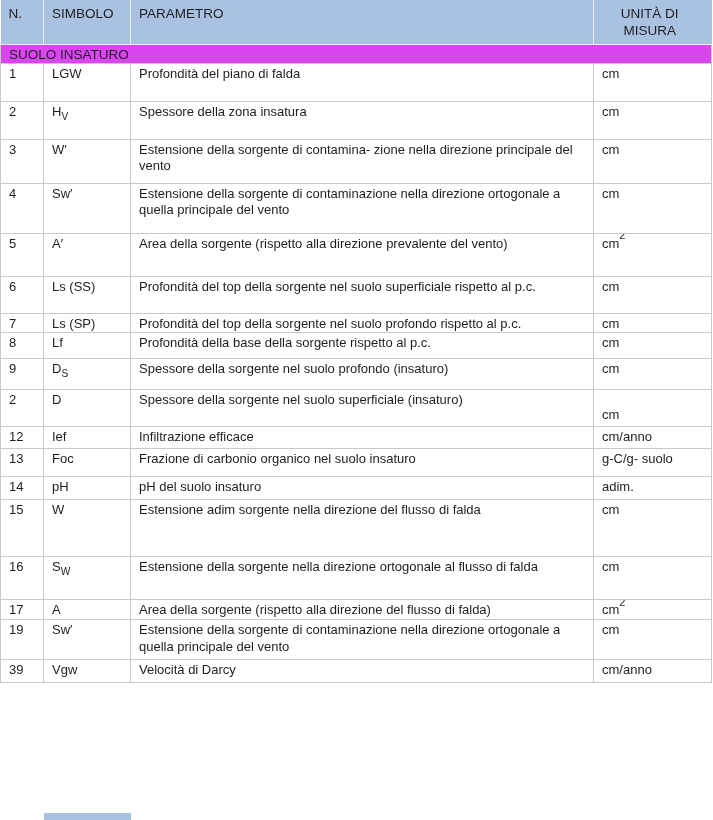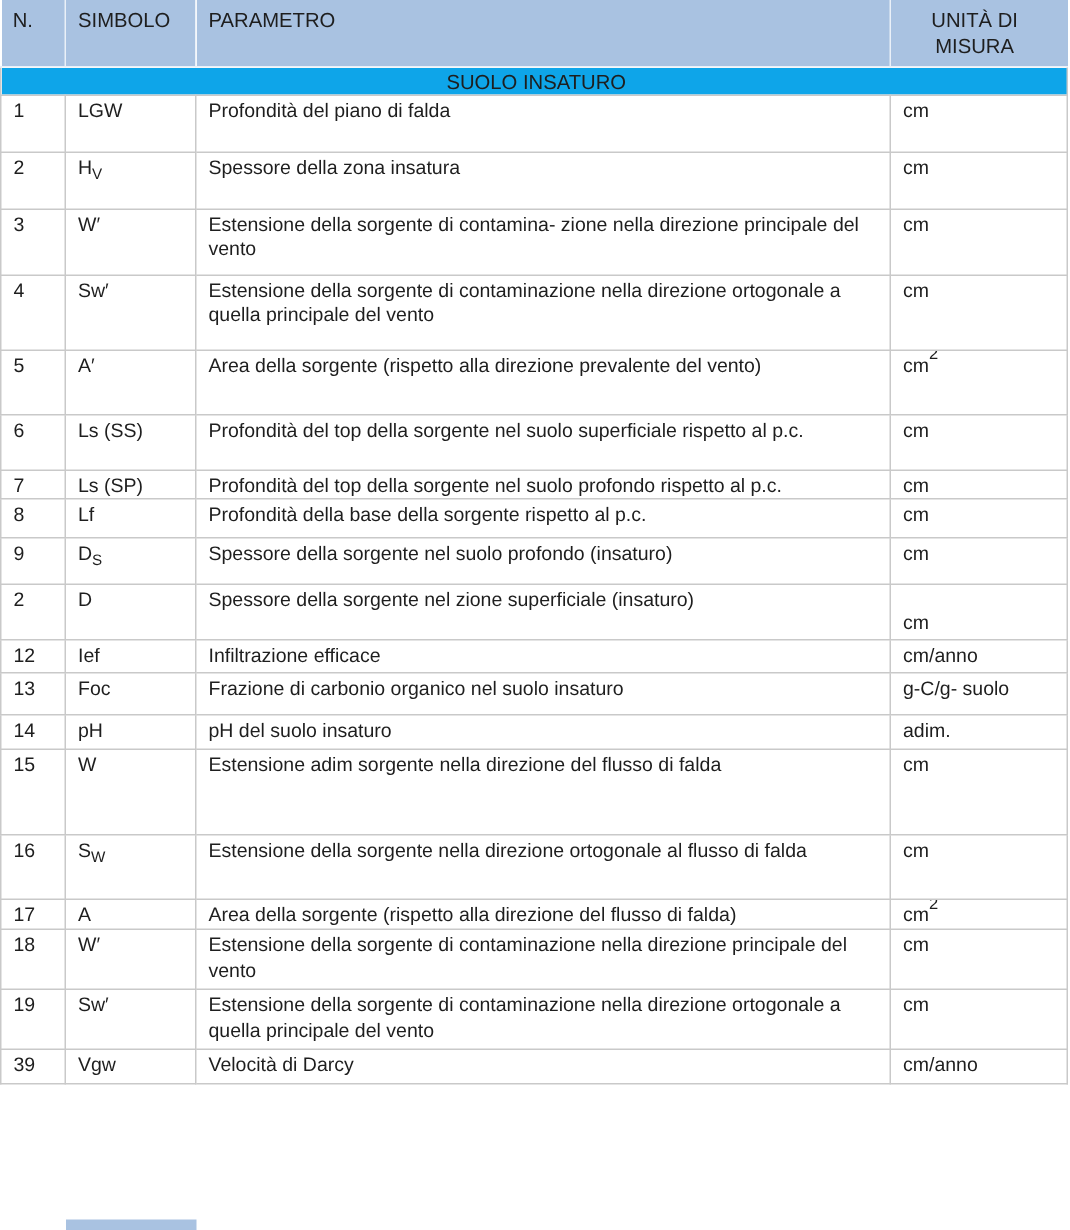--- a/index.html
+++ b/index.html
@@ -8,23 +8,23 @@
   table{border-collapse:collapse;table-layout:fixed;width:711px;margin:0;}
   col.c1{width:43px;} col.c2{width:87px;} col.c3{width:463px;} col.c4{width:118px;}
   td{border:1px solid #c9c9c9;vertical-align:top;padding:2px 5px 0 8px;
      font-size:13px;line-height:1.28;overflow:hidden;}
   
   tr.hdr td{background:#a9c2e1;border-color:#eaf0f8;border-top:none;
             font-size:13.5px;padding-top:5px;}
   tr.hdr td:first-child{border-left:none;}
   tr.hdr td:last-child{border-right:none;text-align:center;padding-left:2px;padding-right:8px;}
   
-  tr.section td{background:#0ea5e9;border-left:1px solid #c9c9c9;border-right:1px solid #c9c9c9;
+  tr.section td{background:#d946ef;border-left:1px solid #c9c9c9;border-right:1px solid #c9c9c9;
                 border-top:1px solid #ffffff;border-bottom:1px solid #c9c9c9;
-                font-size:13.5px;padding-top:1px;text-align:center;}
+                font-size:13.5px;padding-top:1px;}
   sub{font-size:0.78em;line-height:0;}
   sup{font-size:0.85em;line-height:0;position:relative;top:-0.3em;}
   td.unit-low{vertical-align:bottom;padding-bottom:3px;}
   .bottom-fragment{position:absolute;left:44px;bottom:0;width:87px;height:7px;background:#a9c2e1;}
 </style>
 </head>
 <body>
 
 <div class="page">
 <table>
@@ -106,21 +106,21 @@
 <tr style="height:31px">
   <td>9</td>
   <td><span>D</span><sub>S</sub></td>
   <td>Spessore della sorgente nel suolo profondo (insaturo)</td>
   <td><span>cm</span><sup></sup></td>
 </tr>
 
 <tr style="height:37px">
   <td>2</td>
   <td><span>D</span><sub></sub></td>
-  <td>Spessore della sorgente nel zione superficiale (insaturo)</td>
+  <td>Spessore della sorgente nel suolo superficiale (insaturo)</td>
   <td class="unit-low"><span>cm</span><sup></sup></td>
 </tr>
 
 
 <tr style="height:22px">
   <td>12</td>
   <td><span>Ief</span><sub></sub></td>
   <td>Infiltrazione efficace</td>
   <td><span>cm/anno</span><sup></sup></td>
 </tr>
@@ -154,26 +154,20 @@
   <td><span>cm</span><sup></sup></td>
 </tr>
 
 <tr style="height:20px">
   <td>17</td>
   <td><span>A</span><sub></sub></td>
   <td>Area della sorgente (rispetto alla direzione del flusso di falda)</td>
   <td><span>cm</span><sup>2</sup></td>
 </tr>
 
-<tr style="height:40px">
-  <td>18</td>
-  <td><span>W′</span><sub></sub></td>
-  <td>Estensione della sorgente di contaminazione nella direzione principale del vento</td>
-  <td><span>cm</span><sup></sup></td>
-</tr>
 
 <tr style="height:40px">
   <td>19</td>
   <td><span>Sw′</span><sub></sub></td>
   <td>Estensione della sorgente di contaminazione nella direzione ortogonale a quella principale del vento</td>
   <td><span>cm</span><sup></sup></td>
 </tr>
 
 
 <tr style="height:23px">

